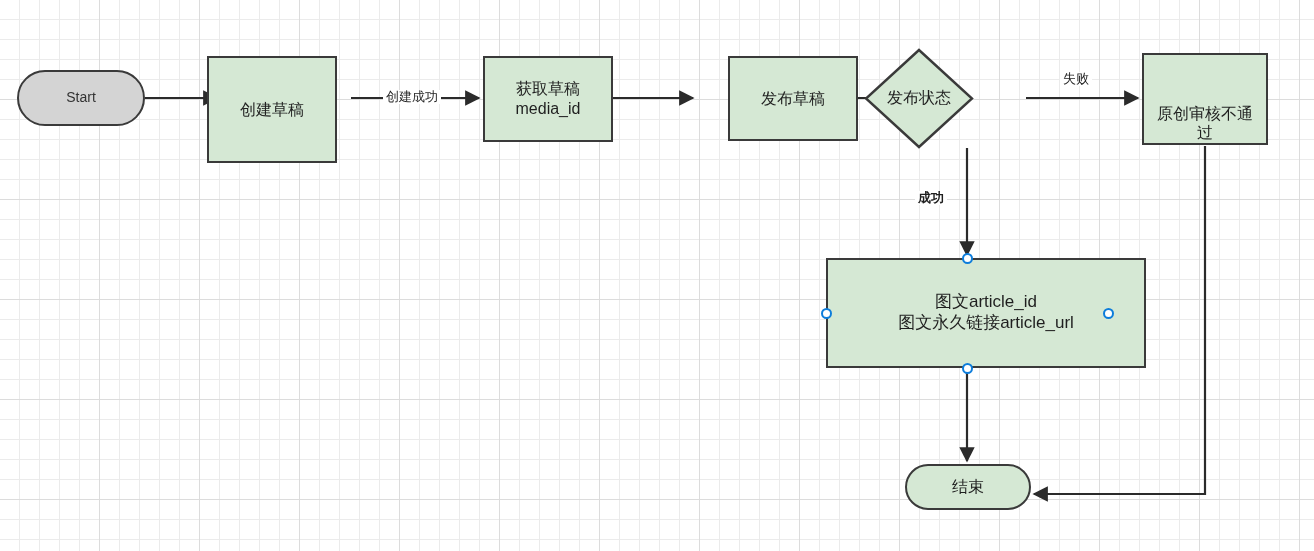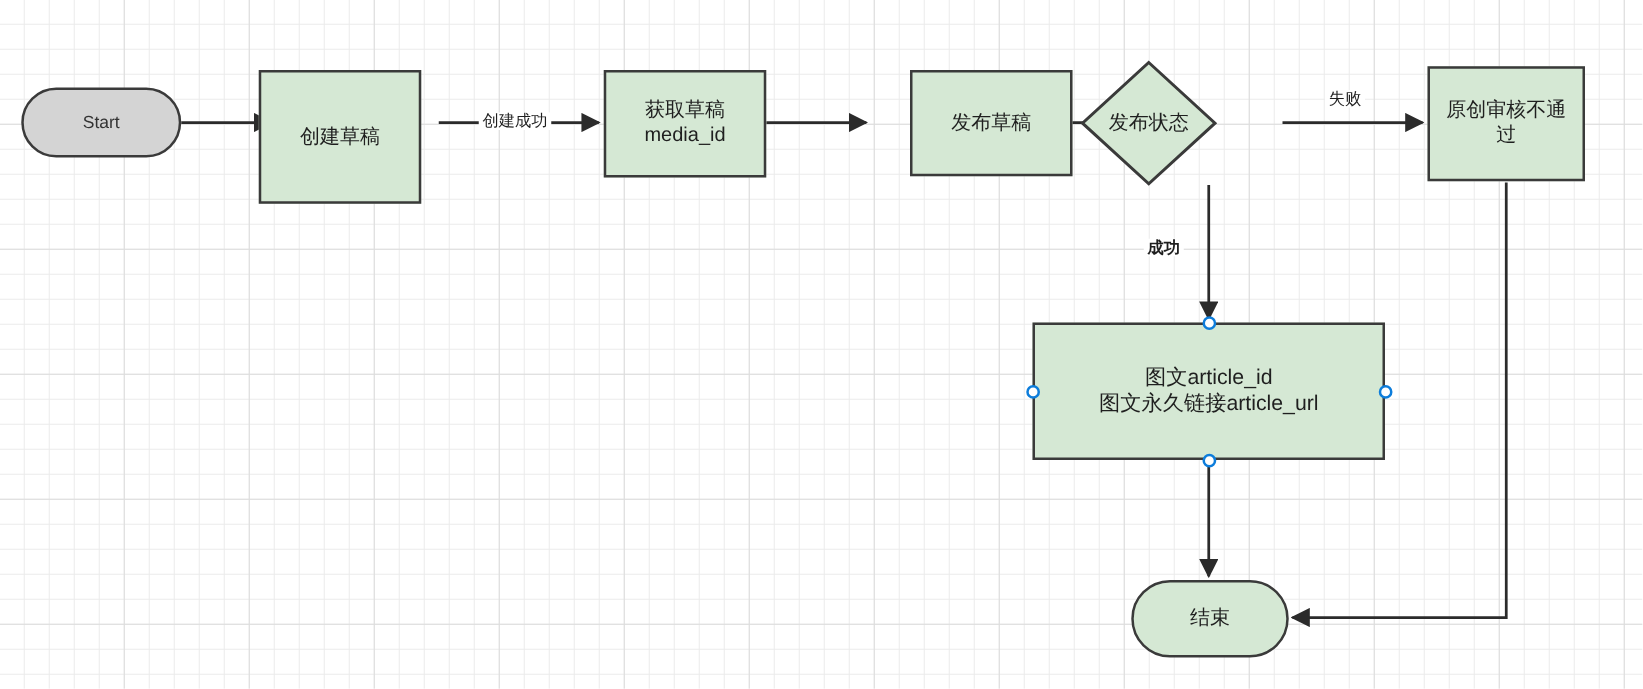--- a/index.html
+++ b/index.html
@@ -149,36 +149,36 @@
     <span>发布草稿</span>
   </div>
 
   <div class="diamond-wrap" style="left:864px; top:48px; width:110px; height:101px;">
     <svg width="110" height="101" viewBox="0 0 110 101" xmlns="http://www.w3.org/2000/svg">
       <polygon points="55,2 108,50.5 55,99 2,50.5" fill="#d5e8d4" stroke="#3a3a3a" stroke-width="2.4"></polygon>
     </svg>
     <div class="diamond-label">发布状态</div>
   </div>
 
-  <div class="node proc" style="left:1142px; top:53px; width:126px; height:92px;">
+  <div class="node proc" style="left:1142px; top:53px; width:126px; height:92px;align-items:flex-end;">
     <span>原创审核不通
 过</span>
   </div>
 
-  <div class="node proc" style="left:826px; top:258px; width:282px; height:110px; font-size:17px;">
+  <div class="node proc" style="left:826px; top:258px; width:320px; height:110px; font-size:17px;">
     <span>图文article_id
 图文永久链接article_url</span>
   </div>
 
   <div class="handle" style="left:967px; top:258px;"></div>
   <div class="handle" style="left:826px; top:313px;"></div>
   <div class="handle" style="left:1108px; top:313px;"></div>
   <div class="handle" style="left:967px; top:368px;"></div>
 
-  <div class="node term" style="left:905px; top:464px; width:126px; height:62px;">
+  <div class="node term" style="left:905px; top:464px; width:126px; height:46px;">
     <span>结束</span>
   </div>
 
   <div class="edge-label" style="left:383px; top:90px;">创建成功</div>
 
   <div class="edge-label" style="left:1060px; top:72px;">失败</div>
 
   <div class="edge-label" style="left:915px; top:191px;font-weight:bold;">成功</div>
 
 </div>

